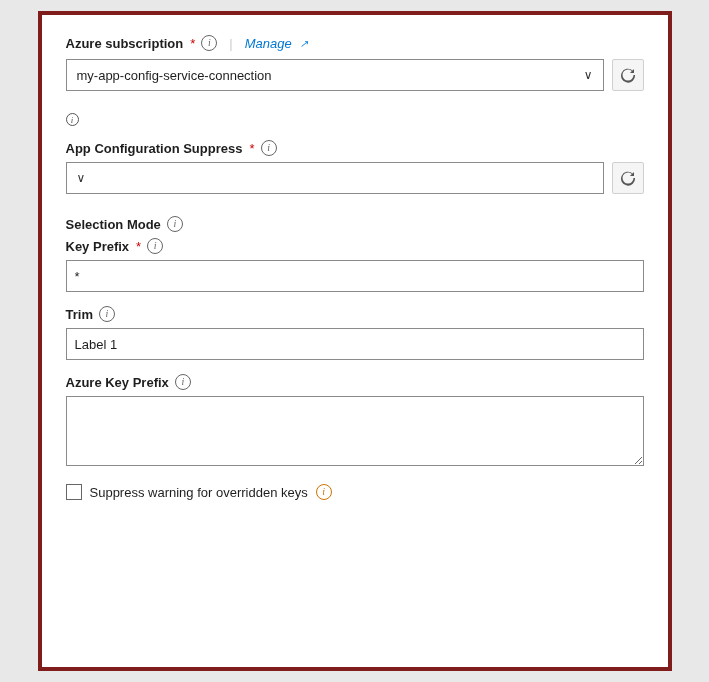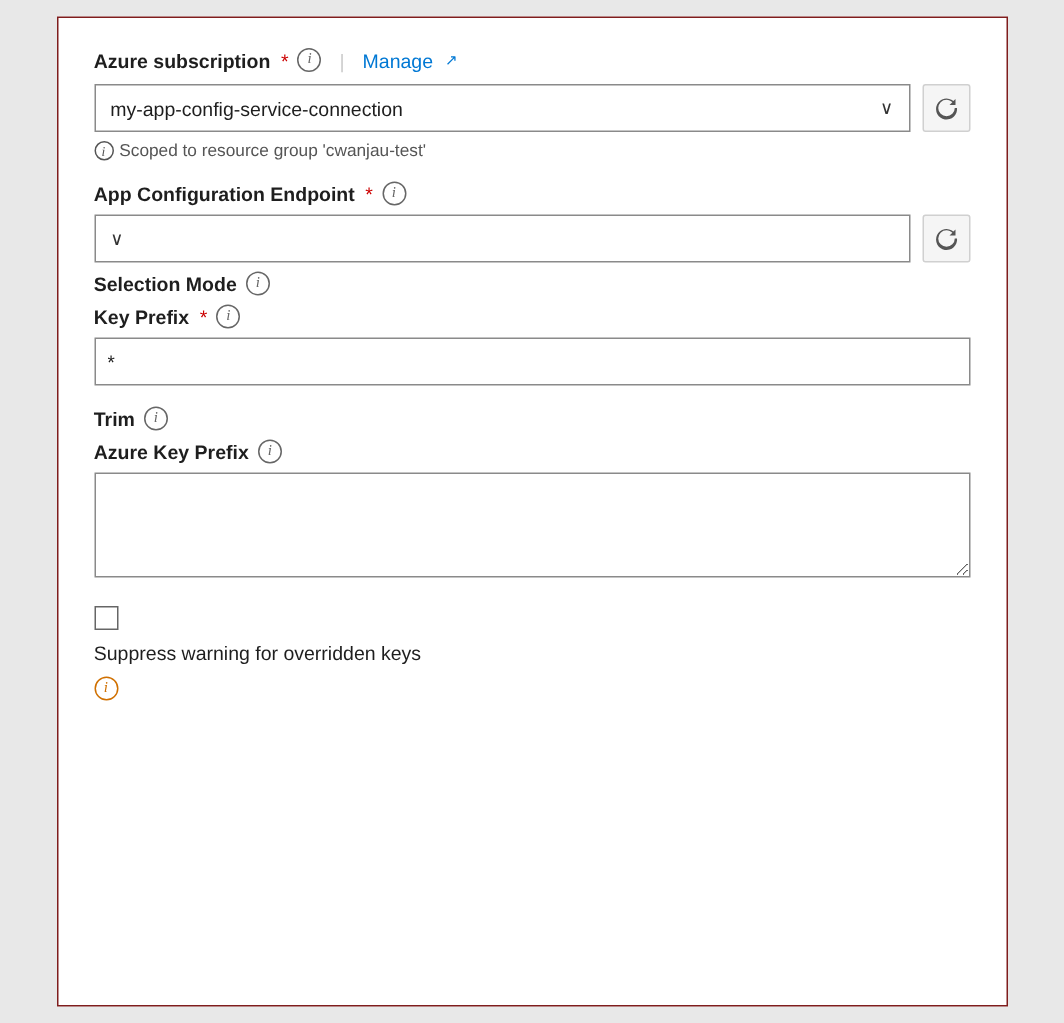--- a/index.html
+++ b/index.html
@@ -7,21 +7,21 @@
       font-family: "Segoe UI", Arial, sans-serif;
       background: #fff;
       display: flex;
       justify-content: center;
       align-items: center;
       min-height: 100vh;
       background: #e8e8e8;
     }
     .card {
       background: #fff;
-      border: 1px solid #7f1d1d;
+      border: 4px solid #7f1d1d;
       width: 634px;
       min-height: 660px;
       padding: 20px 24px 24px 24px;
     }
     .field-row {
       margin-bottom: 14px;
     }
     .label-row {
       display: flex;
       align-items: center;
@@ -51,40 +51,41 @@
       line-height: 1;
     }
     .manage-link {
       color: #0078d4;
       font-size: 13px;
       text-decoration: none;
       display: flex;
       align-items: center;
       gap: 8px;
       cursor: pointer;
+      font-style: italic;
     }
     .manage-link .ext-icon {
       font-size: 10px;
     }
     .divider {
       color: #ccc;
       margin: 0 6px;
     }
     .header-row {
       display: flex;
       align-items: center;
       gap: 6px;
       margin-bottom: 8px;
       font-size: 13px;
     }
     .select-row {
       display: flex;
       align-items: center;
       gap: 8px;
-      margin-bottom: 6px;
+      margin-bottom: 22px;
       justify-content: flex-end;
     }
     .select-input {
       flex: 1;
       height: 32px;
       border: 1px solid #8a8a8a;
       padding: 0 10px;
       font-size: 13px;
       color: #1e1e1e;
       background: #fff;
@@ -188,23 +189,23 @@
       outline: none;
       resize: vertical;
     }
     .section-label {
       font-size: 13px;
       font-weight: 600;
       color: #1e1e1e;
     }
     .suppress-row {
       display: flex;
+      align-items: center;
       gap: 8px;
       margin-top: 14px;
-      flex-direction: column;
     }
     .checkbox-box {
       width: 16px;
       height: 16px;
       border: 1.5px solid #666;
       background: #fff;
       cursor: pointer;
       flex-shrink: 0;
     }
     .suppress-label {
@@ -253,25 +254,24 @@
     </div>
     <div class="refresh-btn">
       <svg width="16" height="16" viewBox="0 0 16 16" fill="none">
         <path d="M13.5 8A5.5 5.5 0 1 1 8 2.5c1.5 0 2.9.6 3.9 1.6L10 6h4V2l-1.4 1.4A7 7 0 1 0 15 8h-1.5z" fill="#555"></path>
       </svg>
     </div>
   </div>
 
   <div class="scoped-note">
     <span class="small-info">i</span>
-    <span>Scoped to resource group 'cwanjau-test'</span>
-  </div>
-
-  <div class="label-row">
-    <span class="section-label">App Configuration Endpoint</span>
+  </div>
+
+  <div class="label-row">
+    <span class="section-label">App Configuration Suppress</span>
     <span class="required">*</span>
     <span class="info-icon">i</span>
   </div>
 
   <div class="select-row field-row">
     <div class="select-input endpoint-select">
       <span class="chevron" style="color:#333">∨</span>
     </div>
     <div class="refresh-btn">
       <svg width="16" height="16" viewBox="0 0 16 16" fill="none">
@@ -291,20 +291,23 @@
     <span class="info-icon">i</span>
   </div>
   <div class="field-row">
     <input type="text" class="text-input" value="*" style="">
   </div>
 
   <div class="label-row">
     <span class="section-label">Trim</span>
     <span class="info-icon">i</span>
   </div>
+  <div class="field-row">
+    <input type="text" class="text-input" value="Label 1" style="">
+  </div>
 
   <div class="label-row">
     <span class="section-label">Azure Key Prefix</span>
     <span class="info-icon">i</span>
   </div>
   <div class="field-row">
     <textarea class="textarea-input" style=""></textarea>
   </div>
 
   <div class="suppress-row">

